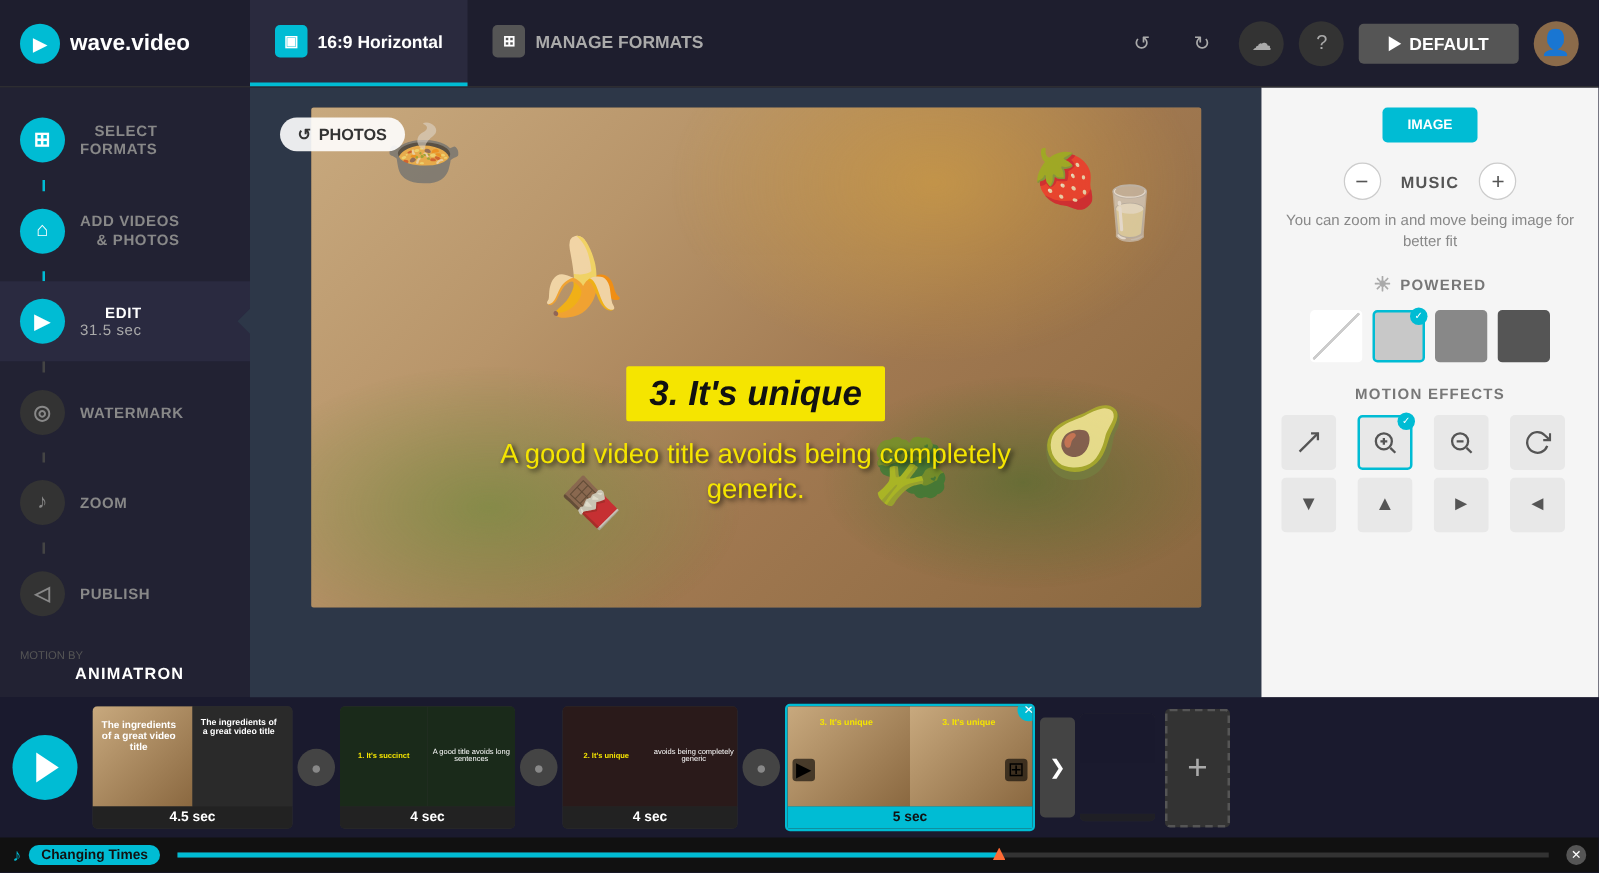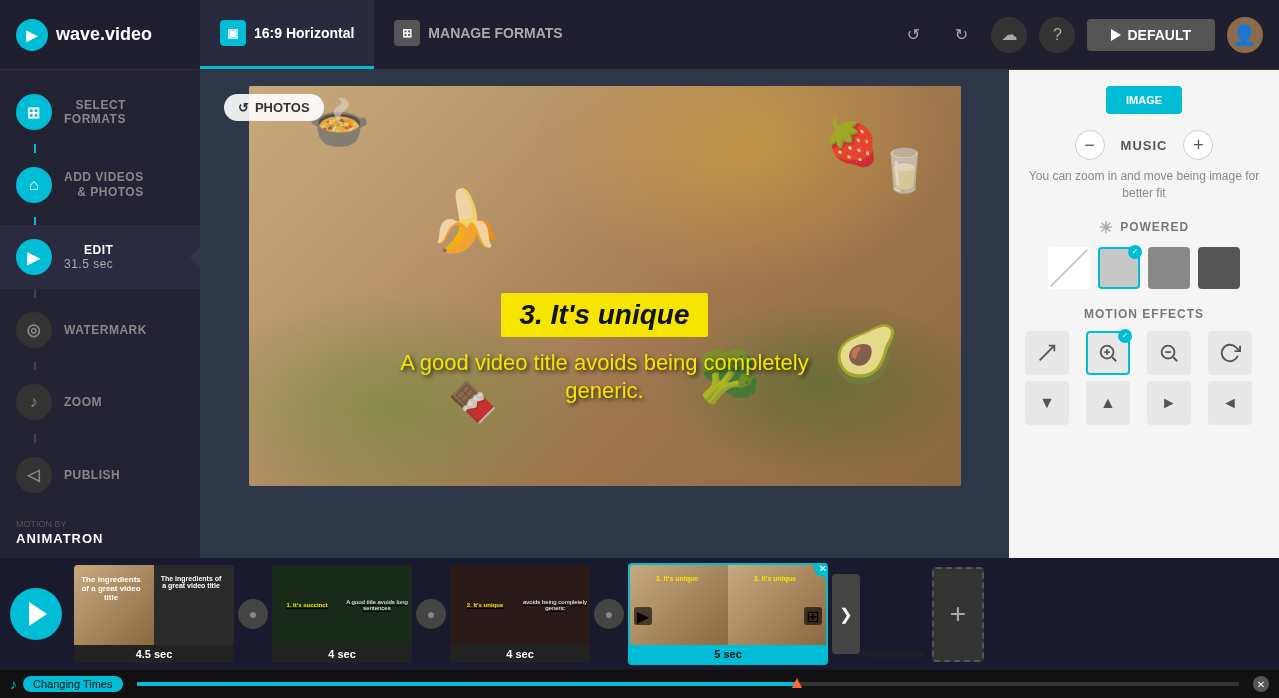--- a/index.html
+++ b/index.html
@@ -118,21 +118,21 @@
     .sidebar-connector {
       width: 2px; height: 12px; background: #444;
       margin-left: 34px;
     }
     .sidebar-connector.active-conn { background: #00bcd4; }
     .si-label { line-height: 1.2; text-align: right; }
     .sidebar-bottom {
       margin-top: auto; padding: 12px 16px;
       color: #555; font-size: 10px;
     }
-    .animatron-text { color: white; font-weight: bold; font-size: 13px; letter-spacing: 1px; }
+    .animatron-text { color: white; font-weight: bold; font-size: 13px; letter-spacing: 1px; margin-left: 44px; }
 
     
     .canvas-area {
       flex: 1;
       background: #2d3748;
       display: flex;
       flex-direction: column;
       align-items: center;
       justify-content: flex-start;
       padding: 16px;
@@ -282,21 +282,20 @@
       margin-left: 4px;
     }
     .clip-item {
       flex-shrink: 0; border-radius: 4px; overflow: hidden;
       background: #333; cursor: pointer; position: relative;
     }
     .clip-item.active-clip { border: 2px solid #00bcd4; }
     .clip-thumb {
       width: 100%; height: 80px;
       display: flex;
-      text-decoration: underline;
     }
     .clip-half {
       width: 50%; height: 100%;
       overflow: hidden; display: flex; align-items: center; justify-content: center;
     }
     .clip-half.food { background: linear-gradient(135deg, #c8a97e, #8a6840); }
     .clip-half.dark { background: #2a2a2a; }
     .clip-duration {
       font-size: 11px; color: white; font-weight: 600;
       text-align: center; padding: 3px 0; background: #222;
@@ -328,21 +327,21 @@
       cursor: pointer; flex-shrink: 0; margin-left: 4px;
       border: 2px dashed #555;
     }
     .timeline-bottom {
       height: 28px; background: #111;
       display: flex; align-items: center; padding: 0 10px;
       gap: 6px;
     }
     .music-note { color: #00bcd4; font-size: 14px; }
     .music-label {
-      background: #00bcd4; color: #111; font-size: 11px; font-weight: normal;
+      background: #00bcd4; color: #111; font-size: 11px; font-weight: bold;
       padding: 2px 10px; border-radius: 10px;
     }
     .music-bar {
       flex: 1; height: 4px; background: #333;
       position: relative; margin: 0 8px;
     }
     .music-progress {
       height: 100%; background: #00bcd4; width: 60%;
       position: relative;
     }

